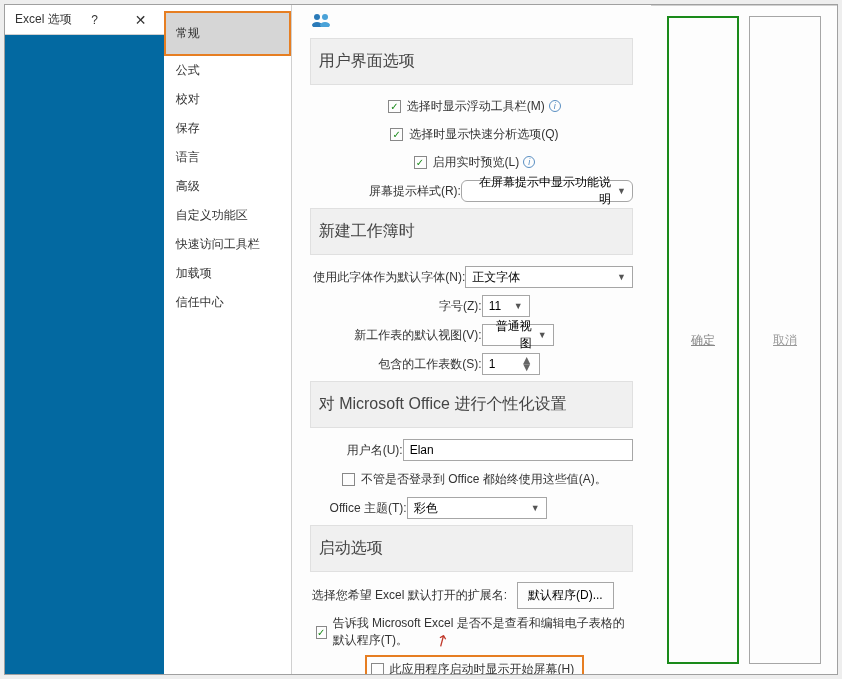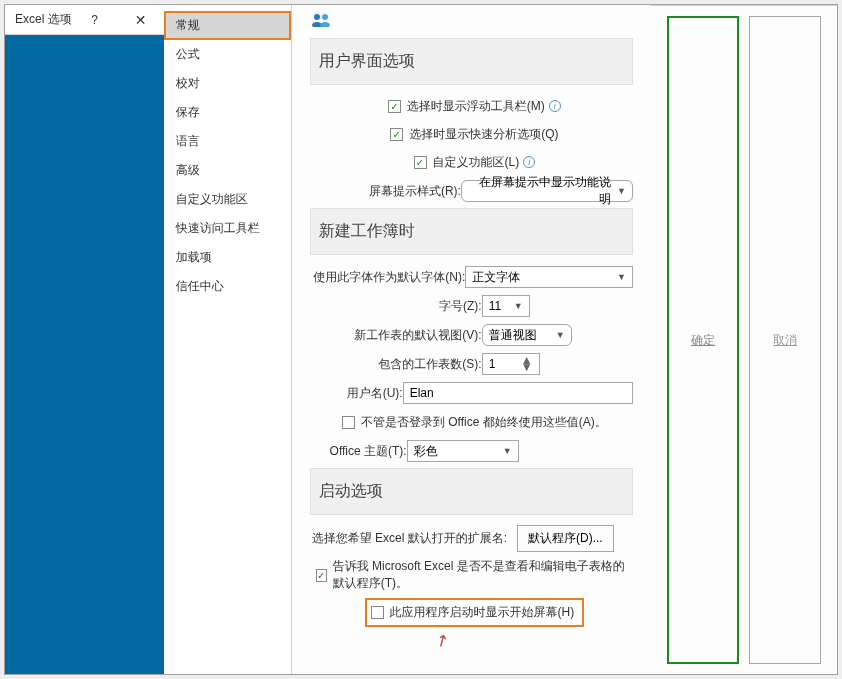--- a/index.html
+++ b/index.html
@@ -23,21 +23,21 @@
     .sidebar {
       width: 128px; border-right: 1px solid #d0d0d0;
       background: #fff; padding-top: 6px;
     }
     .sidebar-item {
       padding: 6px 12px; color: #333; cursor: pointer;
     }
     .sidebar-item.selected {
       background: #d6d6d6;
       border: 2px solid #e67e22;
-      padding: 4px 10px;
+      padding: 12px 10px;
     }
     .content {
       flex: 1; overflow-y: auto; padding: 8px 18px 20px 18px;
       background: #fdfdfd;
       position: relative;
     }
     .icon-bar { margin-bottom: 8px; }
     .people-icon { width: 24px; height: 14px; display: inline-block; }
     .section-header {
       background: #f0f0f0; border: 1px solid #e0e0e0;
@@ -65,22 +65,22 @@
       border: 1px solid #a6a6a6; background: #fff; height: 22px;
       padding: 2px 6px; display: flex; align-items: center;
     }
     .select { justify-content: space-between; cursor: pointer; }
     .select .caret { font-size: 9px; color: #555; margin-left: 6px; }
     .textbox { width: 240px; }
     .spinner { width: 58px; justify-content: space-between; }
     .spinner .spin-btns { display: flex; flex-direction: column; font-size: 7px; line-height: 7px; color: #666; margin-left: 4px; }
     .select-w1 { width: 175px; border-radius: 6px; }
     .select-w2 { width: 184px; }
-    .select-w3 { width: 90px; border-radius: 6px; }
-    .select-w4 { width: 112px; }
+    .select-w3 { width: 72px; }
+    .select-w4 { width: 140px; }
     .btn {
       border: 1px solid #a6a6a6; background: #fdfdfd; padding: 4px 10px;
       cursor: pointer; display: inline-flex; align-items: center;
     }
     .highlight-box {
       border: 2px solid #e67e22; padding: 4px 8px 4px 4px;
       display: inline-flex; align-items: center;
     }
     .arrow-annot {
       position: absolute; left: 143px; bottom: 24px;
@@ -139,21 +139,21 @@
         <span class="checkbox green checked"></span>
         <span class="label">选择时显示浮动工具栏(M)</span>
         <span class="info-icon"></span>
       </div>
       <div class="row">
         <span class="checkbox green checked"></span>
         <span class="label">选择时显示快速分析选项(Q)</span>
       </div>
       <div class="row">
         <span class="checkbox green checked"></span>
-        <span class="label">自定义功能区(L)</span>
+        <span class="label">启用实时预览(L)</span>
         <span class="info-icon"></span>
       </div>
       <div class="field-row">
         <span class="field-label">屏幕提示样式(R):</span>
         <div class="select select-w1">
           <span>在屏幕提示中显示功能说明</span>
           <span class="caret">▼</span>
         </div>
       </div>
 
@@ -183,20 +183,21 @@
         <span class="field-label" style="width:170px">包含的工作表数(S):</span>
         <div class="spinner">
           <span>1</span>
           <span class="spin-btns">
               <span>▲</span>
               <span>▼</span>
             </span>
         </div>
       </div>
 
+      <div class="section-header">对 Microsoft Office 进行个性化设置</div>
       <div class="field-row">
         <span class="field-label" style="width:95px">用户名(U):</span>
         <div class="textbox">
           <span>Elan</span>
         </div>
       </div>
       <div class="row">
         <span class="checkbox"></span>
         <span class="label">不管是否登录到 Office 都始终使用这些值(A)。</span>
       </div>

